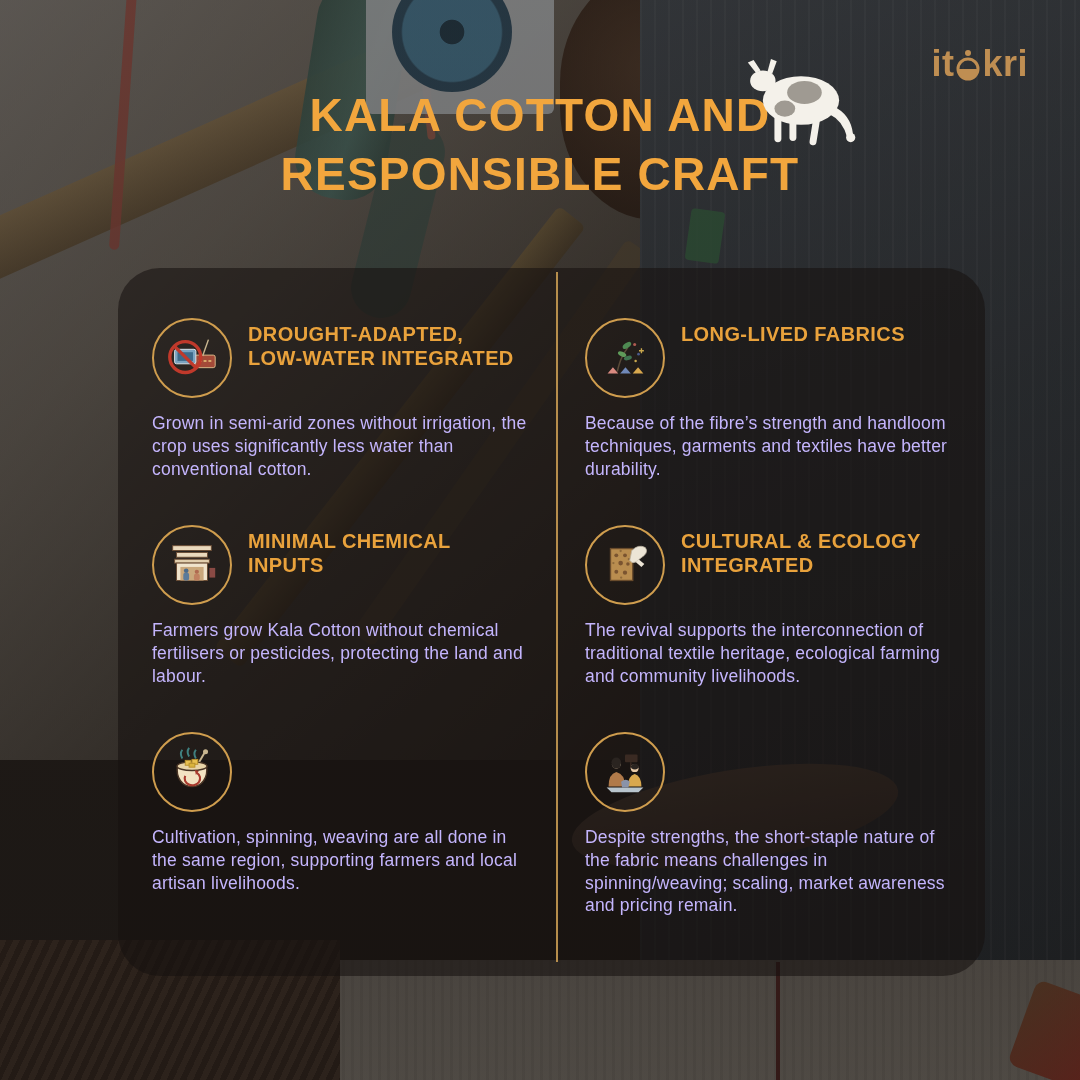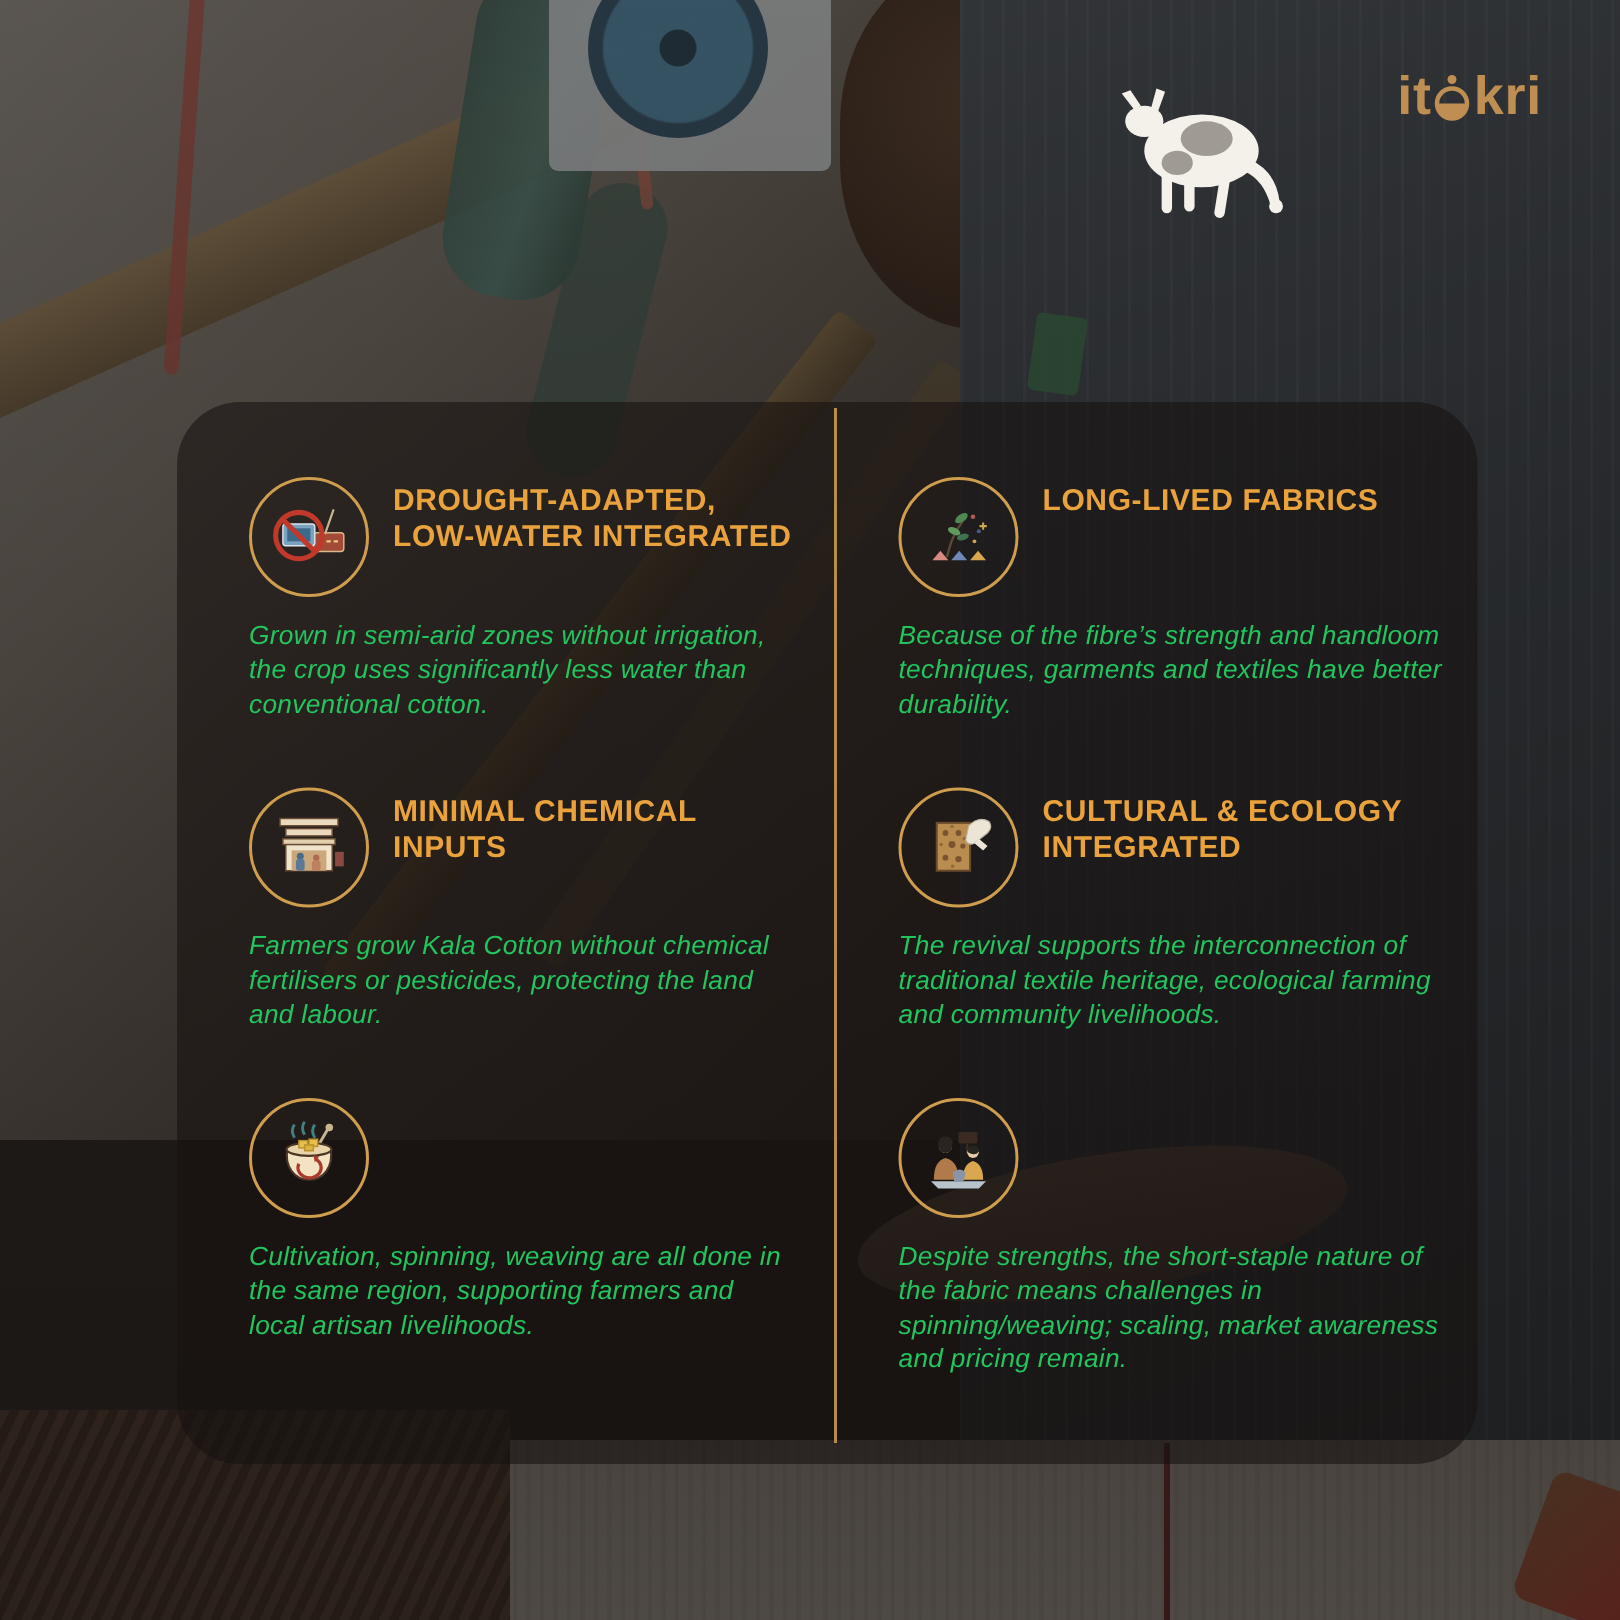--- a/index.html
+++ b/index.html
@@ -52,29 +52,29 @@
   .logo svg{margin:0 1px;display:block;}
   .title{position:absolute;top:86px;left:0;width:100%;text-align:center;
     color:#f2a63d;font-weight:700;font-size:46px;line-height:1.28;letter-spacing:1.2px;}
   .goat{position:absolute;left:726px;top:52px;width:150px;height:104px;}
   
   .panel{position:absolute;left:118px;top:268px;width:867px;height:708px;
     background:rgba(22,18,15,.58);border-radius:42px;box-sizing:border-box;
     padding:50px 0 0 0;}
   .divider{position:absolute;left:438px;top:4px;bottom:14px;width:2px;background:#c79a52;opacity:.9;}
   .cols{display:grid;grid-template-columns:433px 434px;height:100%;}
-  .col{box-sizing:border-box;padding:0 20px 0 48px;}
+  .col{box-sizing:border-box;padding:0 20px 0 34px;}
   .item{height:207px;}
   .item-head{display:flex;gap:16px;align-items:flex-start;}
   .icon-circle{flex:0 0 auto;width:80px;height:80px;border:2px solid #cf9d4e;border-radius:50%;
     display:flex;align-items:center;justify-content:center;box-sizing:border-box;}
   .icon-circle svg{width:58px;height:58px;display:block;}
   h3{margin:4px 0 0 0;color:#e9a23c;font-size:20px;font-weight:700;line-height:1.22;letter-spacing:.4px;}
   h3 span{display:block;}
-  .item p{margin:14px 0 0 0;color:#22c55e;font-size:17.5px;line-height:1.3;letter-spacing:.2px;max-width:378px;font-style:italic;}
+  .item p{margin:14px 0 0 0;color:#c4b5fd;font-size:17.5px;line-height:1.3;letter-spacing:.2px;max-width:378px;}
 </style>
 </head>
 <body>
 
 <div class="canvas">
 
   <div class="bg">
     <div class="bg-topleft"></div>
     <div class="beam1"></div>
     <div class="beam2"></div>
@@ -99,20 +99,24 @@
   <div class="logo">
     <span>it</span>
     <svg width="26" height="34" viewBox="0 0 26 34">
       <circle cx="13" cy="5" r="3" fill="#bf8e52"></circle>
       <circle cx="13" cy="21" r="10" fill="none" stroke="#bf8e52" stroke-width="3"></circle>
       <path d="M3 21 a10 10 0 0 0 20 0 z" fill="#bf8e52"></path>
     </svg>
     <span>kri</span>
   </div>
 
+  <div class="title">
+    <div>KALA COTTON AND</div>
+    <div>RESPONSIBLE CRAFT</div>
+  </div>
 
   <svg class="goat" viewBox="0 0 120 90">
     <g fill="#f4f1ea">
       <ellipse cx="60" cy="42" rx="33" ry="21"></ellipse>
       <ellipse cx="27" cy="25" rx="11" ry="9"></ellipse>
       <path d="M21 18 l-7 -9 5 -2 6 9 z"></path>
       <path d="M31 17 l3 -11 5 2 -4 11 z"></path>
       <rect x="37" y="54" width="6" height="24" rx="3"></rect>
       <rect x="50" y="58" width="6" height="19" rx="3"></rect>
       <rect x="71" y="55" width="6" height="26" rx="3" transform="rotate(9 74 55)"></rect>

